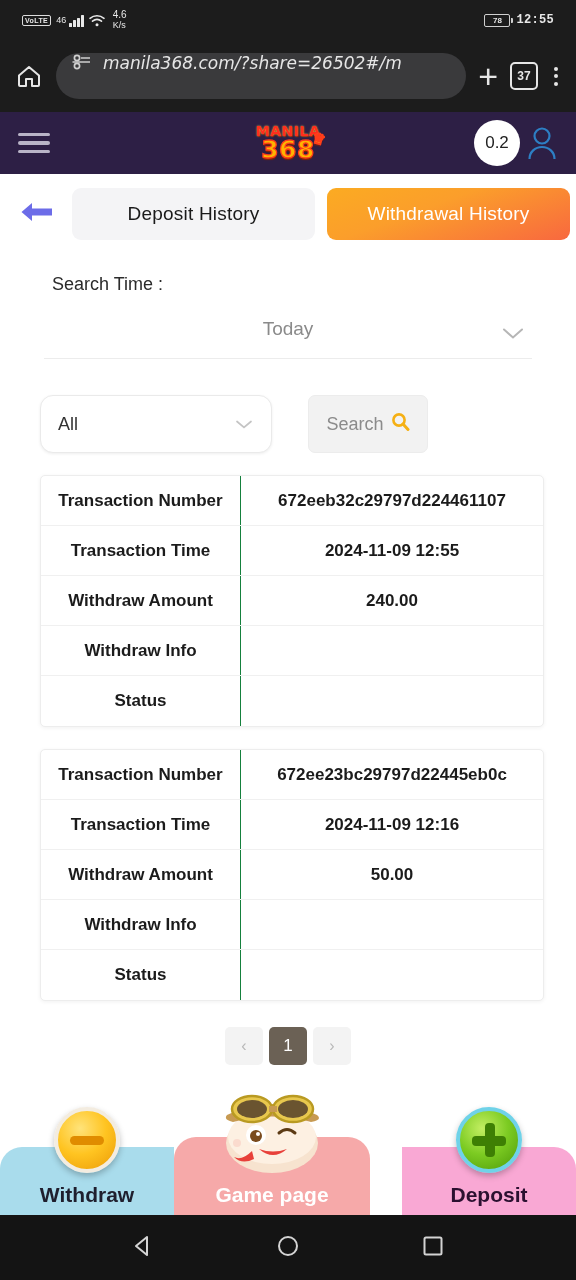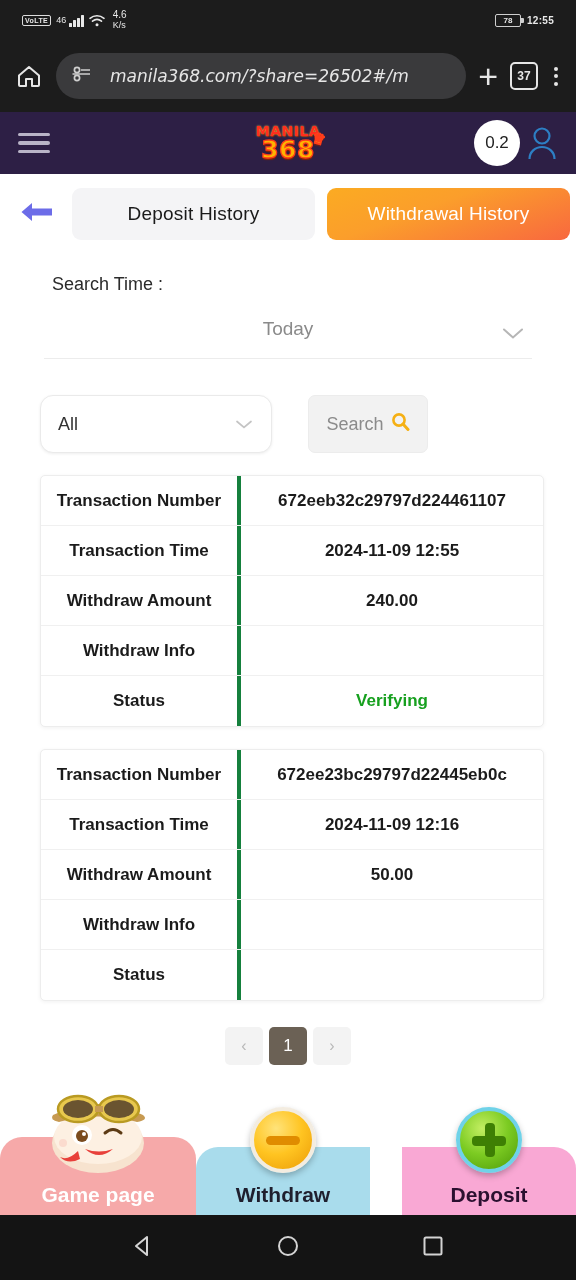--- a/index.html
+++ b/index.html
@@ -34,31 +34,31 @@
   .sb-right { display:flex; align-items:center; gap:6px; }
   .batt {
     width:26px; height:13px; border:1.5px solid #cfcfcf; border-radius:2px;
     position:relative; display:flex; align-items:center; justify-content:center;
     font-size:8px; color:#e8e8e8; font-weight:bold;
   }
   .batt::after {
     content:""; position:absolute; right:-4px; top:3.5px;
     width:2.5px; height:5px; background:#cfcfcf; border-radius:0 1px 1px 0;
   }
-  .clock { font-size:10px; font-weight:bold; letter-spacing:0.3px; }
+  .clock { font-size:12px; font-weight:bold; letter-spacing:0.3px;font-family:Liberation Mono, monospace; }
 
   
   .browserbar {
     height:72px; background:#1c1c1c;
     display:flex; align-items:center; padding:0 14px; gap:12px;
   }
   .home-ico { width:30px; height:30px; flex:0 0 30px; }
   .urlbox {
     flex:1; height:46px; background:#3a3a3c; border-radius:23px;
-    display:flex; align-items:center; gap:18px; padding:0 16px;
+    display:flex; gap:11px; padding:0 16px;
     overflow:hidden;
   }
   .url-txt {
     color:#e6e6e6; font-size:17px; white-space:nowrap;
     font-family:"DejaVu Sans", sans-serif; font-style:italic;
     overflow:hidden;
   }
   .plus-ico { color:#e6e6e6; font-size:34px; line-height:1; font-weight:300; }
   .tabs-ico {
     width:28px; height:28px; border:2.2px solid #e6e6e6; border-radius:5px;
@@ -159,21 +159,21 @@
   
   .txtable {
     margin:22px 32px 0 40px; background:#fff;
     border:1px solid #ededed; border-radius:5px;
     box-shadow:0 1px 4px rgba(0,0,0,0.06);
     overflow:hidden;
   }
   .txrow { display:flex; min-height:50px; border-bottom:1px solid #f0f0f0; }
   .txrow:last-child { border-bottom:none; }
   .txkey {
-    width:200px; flex:0 0 200px; border-right:4px solid #15803d;
+    width:200px; flex:0 0 200px; border-right:1px solid #15803d;
     display:flex; align-items:center; justify-content:center;
     font-size:17px; font-weight:bold; color:#1b1b1b; text-align:center;
   }
   .txval {
     flex:1; display:flex; align-items:center; justify-content:center;
     font-size:17px; color:#1b1b1b; font-weight:bold; text-align:center;
     padding:0 6px; word-break:break-all;
   }
   .txval.status-verifying { color:#17a01f; }
   .txval.status-success { color:#1b1b1b; }
@@ -376,21 +376,20 @@
   <div class="txrow">
     <div class="txkey">Withdraw Amount</div>
     <div class="txval">240.00</div>
   </div>
   <div class="txrow">
     <div class="txkey">Withdraw Info</div>
     <div class="txval"></div>
   </div>
   <div class="txrow">
     <div class="txkey">Status</div>
-    <div class="txval status-verifying">Verifying</div>
   </div>
 </div>
 
 <div class="txtable">
   <div class="txrow">
     <div class="txkey">Transaction Number</div>
     <div class="txval">672ee23bc29797d22445eb0c</div>
   </div>
   <div class="txrow">
     <div class="txkey">Transaction Time</div>
@@ -413,20 +412,26 @@
   <div class="pgbtn">
     <span>‹</span>
   </div>
   <div class="pgbtn current">1</div>
   <div class="pgbtn">
     <span>›</span>
   </div>
 </div>
 
 <div class="bottomnav">
+  <div class="bn bn-withdraw">
+    <span class="coin coin-yellow">
+      <span class="sign-minus"></span>
+    </span>
+    <span class="bn-label">Withdraw</span>
+  </div>
   <div class="bn bn-game">
     <span class="mascot">
       <svg width="150" height="88" viewBox="0 0 150 88">
         <ellipse cx="75" cy="58" rx="46" ry="30" fill="#f7e3cf"></ellipse>
         <ellipse cx="75" cy="52" rx="44" ry="27" fill="#fdf0e2"></ellipse>
         <path d="M30 30q45-22 90 0 6 5-6 7-39-11-78 0-10-2-6-7z" fill="#c79a52"></path>
         <ellipse cx="55" cy="24" rx="20" ry="13" fill="#e8c84e" stroke="#b99a22" stroke-width="2.5"></ellipse>
         <ellipse cx="96" cy="24" rx="20" ry="13" fill="#e8c84e" stroke="#b99a22" stroke-width="2.5"></ellipse>
         <rect x="72" y="21" width="8" height="6" fill="#c79a52"></rect>
         <ellipse cx="55" cy="24" rx="15" ry="9" fill="#6a5430"></ellipse>
@@ -435,26 +440,20 @@
         <circle cx="59" cy="51" r="6" fill="#7a4b1e"></circle>
         <circle cx="61" cy="49" r="2" fill="#fff"></circle>
         <path d="M82 48q8-7 16 0" fill="none" stroke="#5c3a14" stroke-width="3" stroke-linecap="round"></path>
         <path d="M62 64q14 12 28 0-14 5-28 0z" fill="#e8403a"></path>
         <path d="M55 66q-10 10-18 6 8 8 20 2z" fill="#e8403a"></path>
         <circle cx="40" cy="58" r="4" fill="#fad6c9" opacity="0.8"></circle>
       </svg>
     </span>
     <span class="bn-label">Game page</span>
   </div>
-  <div class="bn bn-withdraw">
-    <span class="coin coin-yellow">
-      <span class="sign-minus"></span>
-    </span>
-    <span class="bn-label">Withdraw</span>
-  </div>
   <div class="bn bn-deposit">
     <span class="coin coin-green">
       <span class="sign-plus"></span>
     </span>
     <span class="bn-label">Deposit</span>
   </div>
 </div>
 
 <div class="navbar">
   <span>

